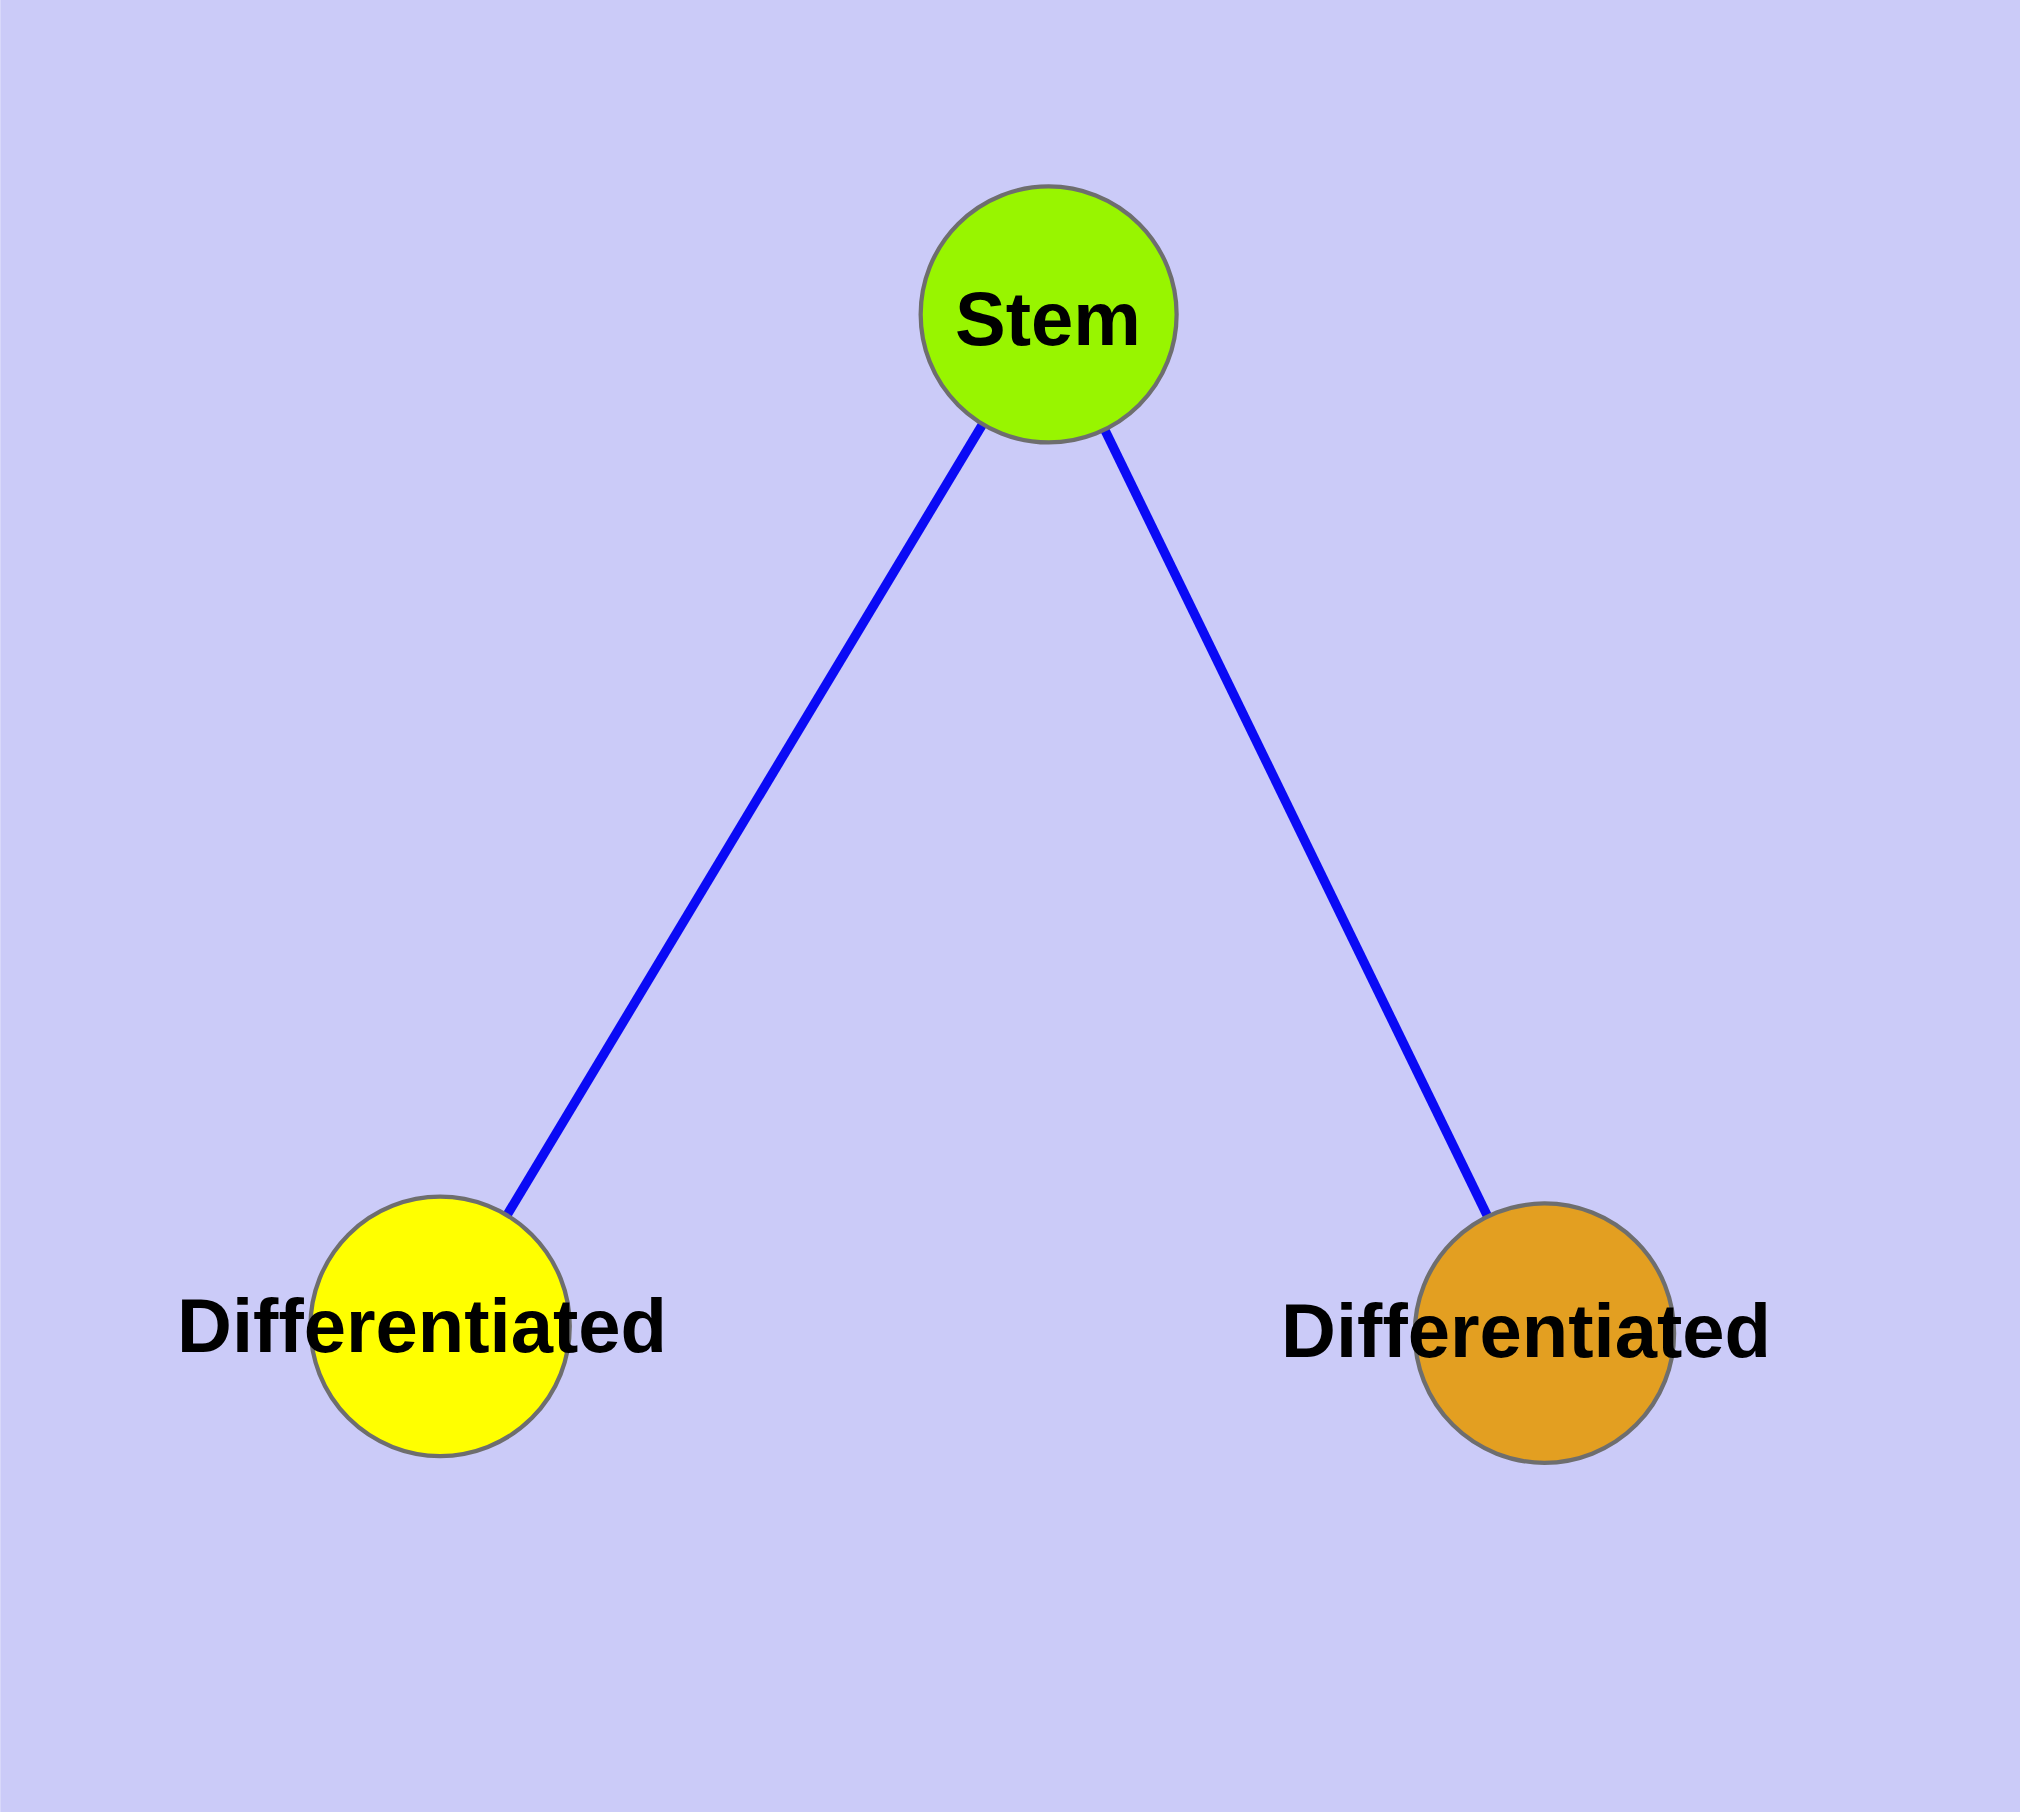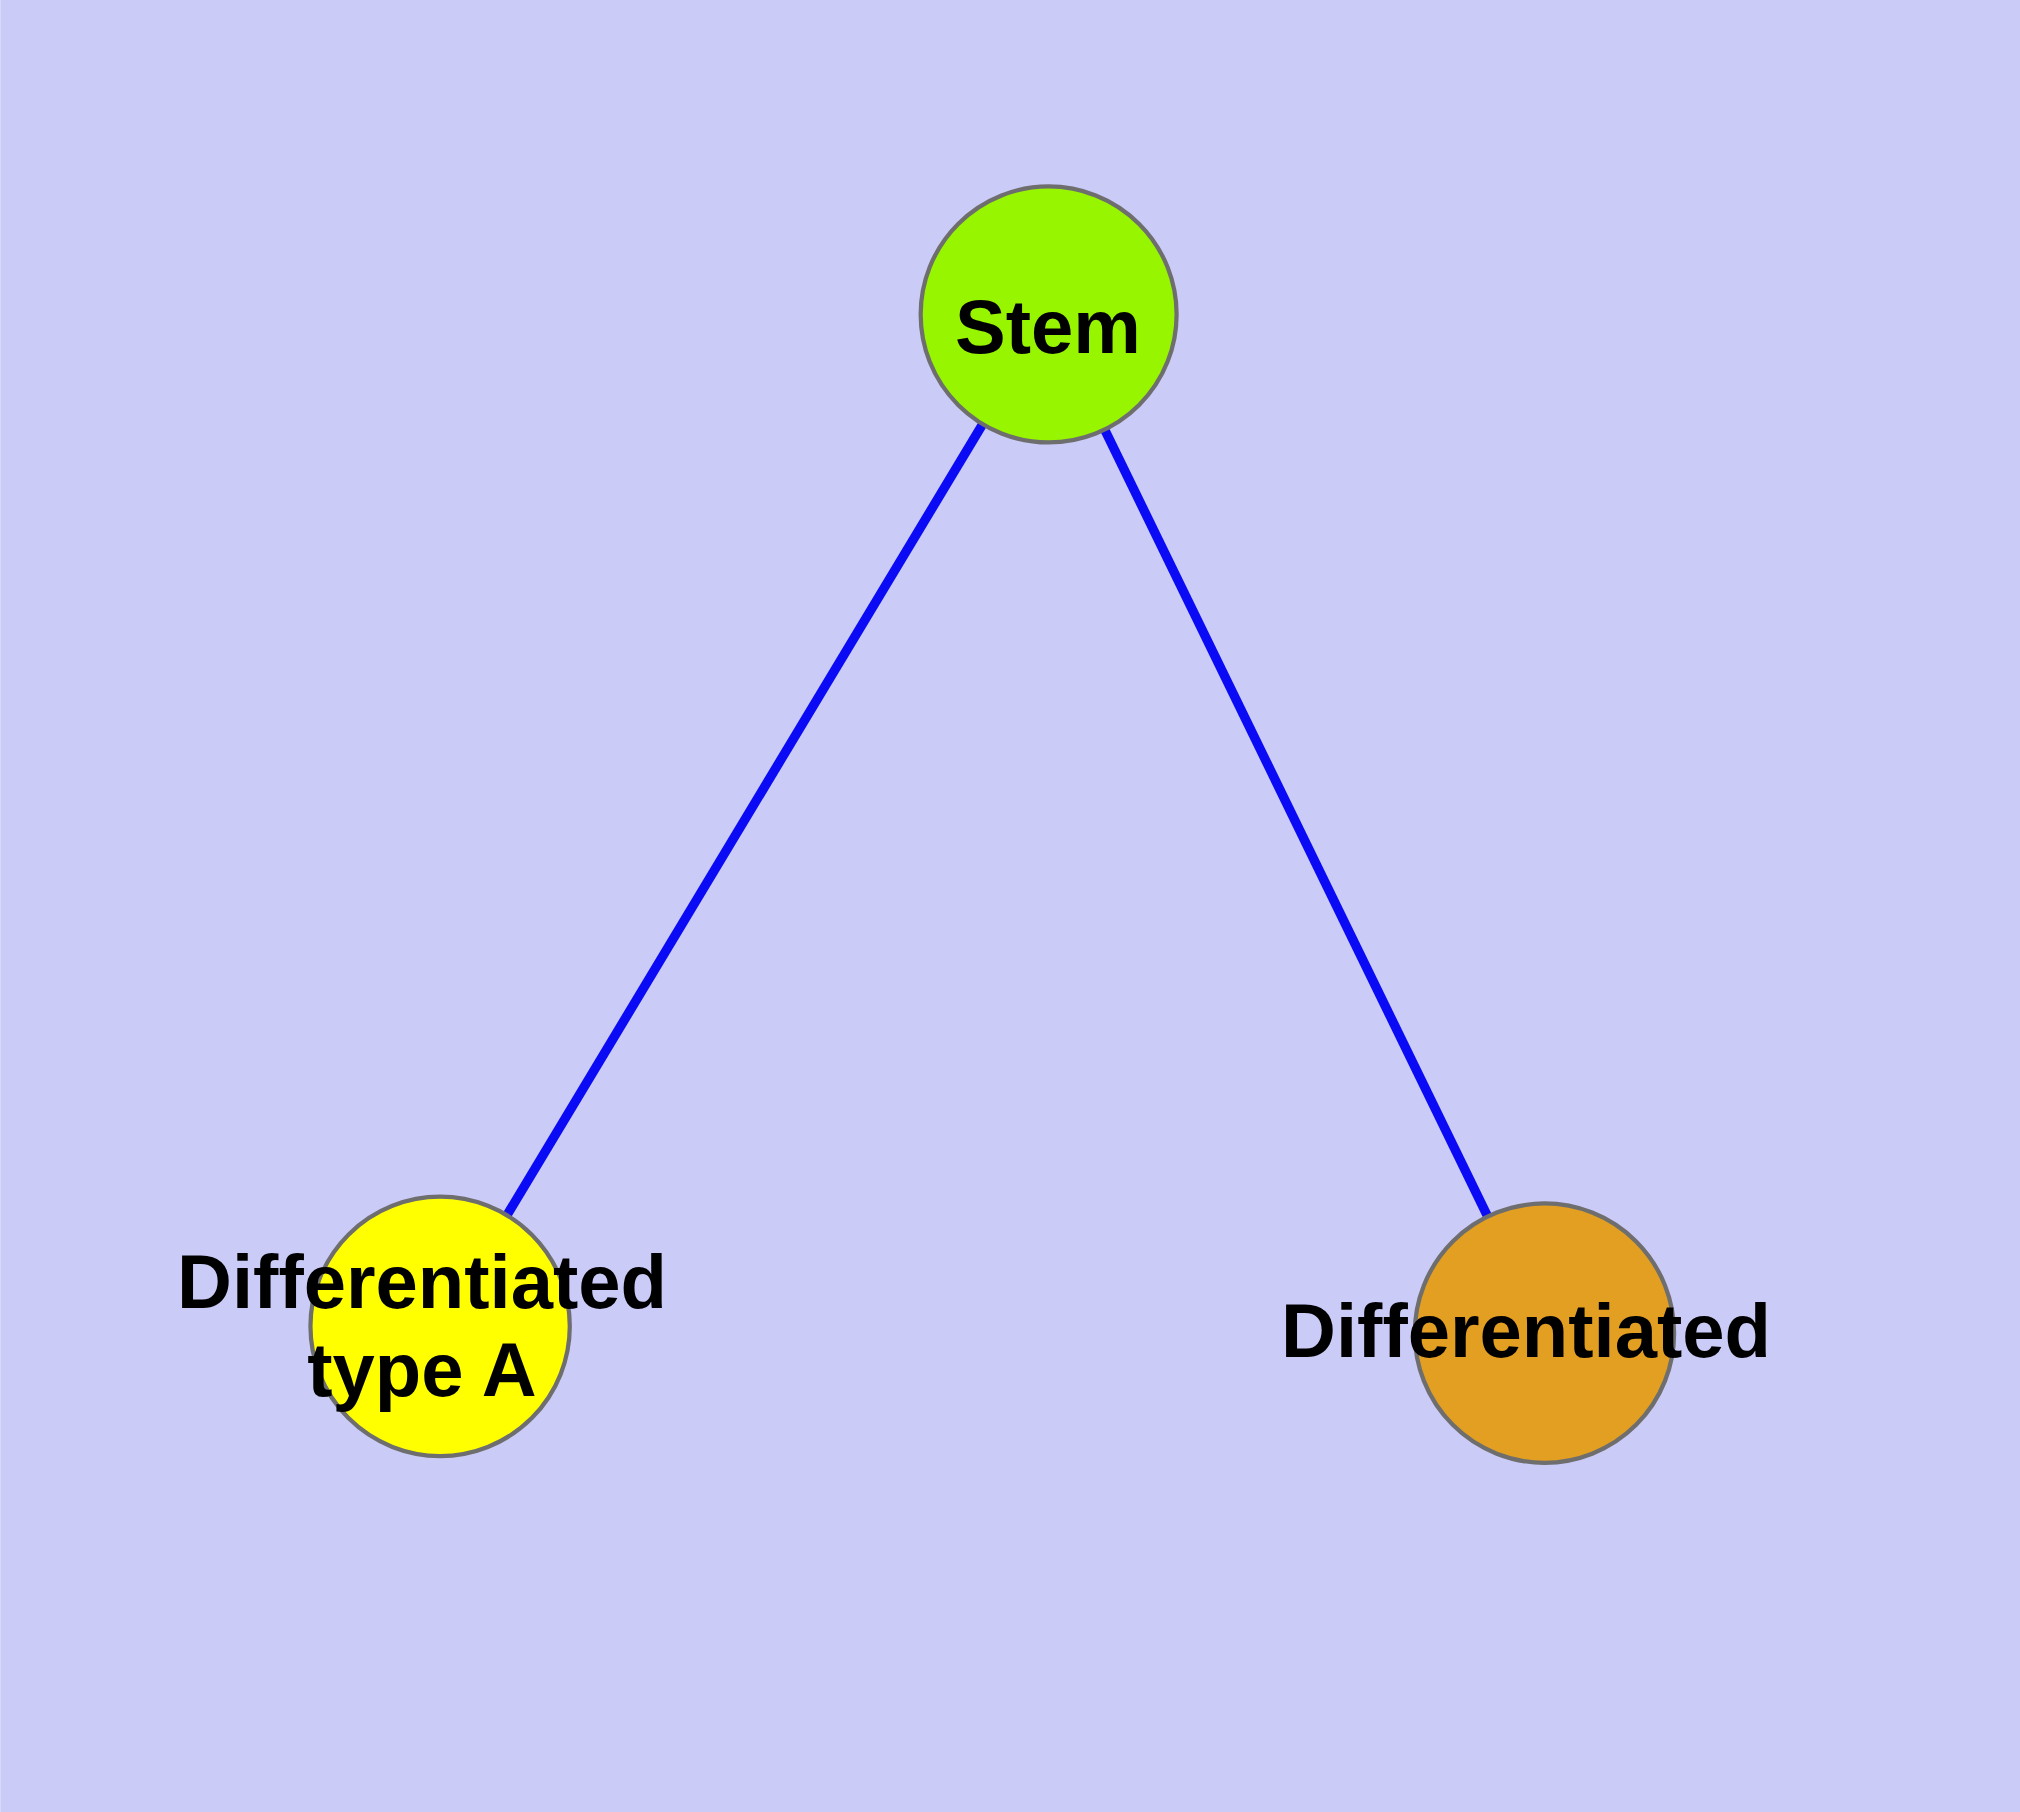--- a/index.html
+++ b/index.html
@@ -49,25 +49,24 @@
 
     <line x1="1237" y1="371" x2="1822" y2="1573" class="edge" stroke="#0A0AF5"></line>
 
     <circle cx="1237" cy="371" r="151" class="node-circle" fill="#98F500" stroke="#6E6E6E"></circle>
 
     <circle cx="519" cy="1565" r="153" class="node-circle" fill="#FFFF00" stroke="#6E6E6E"></circle>
 
     <circle cx="1822" cy="1573" r="153" class="node-circle" fill="#E39F21" stroke="#6E6E6E"></circle>
   </svg>
 
-  <div class="node-label" style="left:1048px; top:327px;">Stem</div>
+  <div class="node-label" style="left:1048px; top:319px;">Stem</div>
 
   <div class="node-label" style="left:422px; top:1326px;">
     <div>Differentiated</div>
-    <div>type A</div>
   </div>
 
   <div class="node-label" style="left:1526px; top:1331px;">
     <div>Differentiated</div>
   </div>
 
 </div>
 
 
 </body></html>

